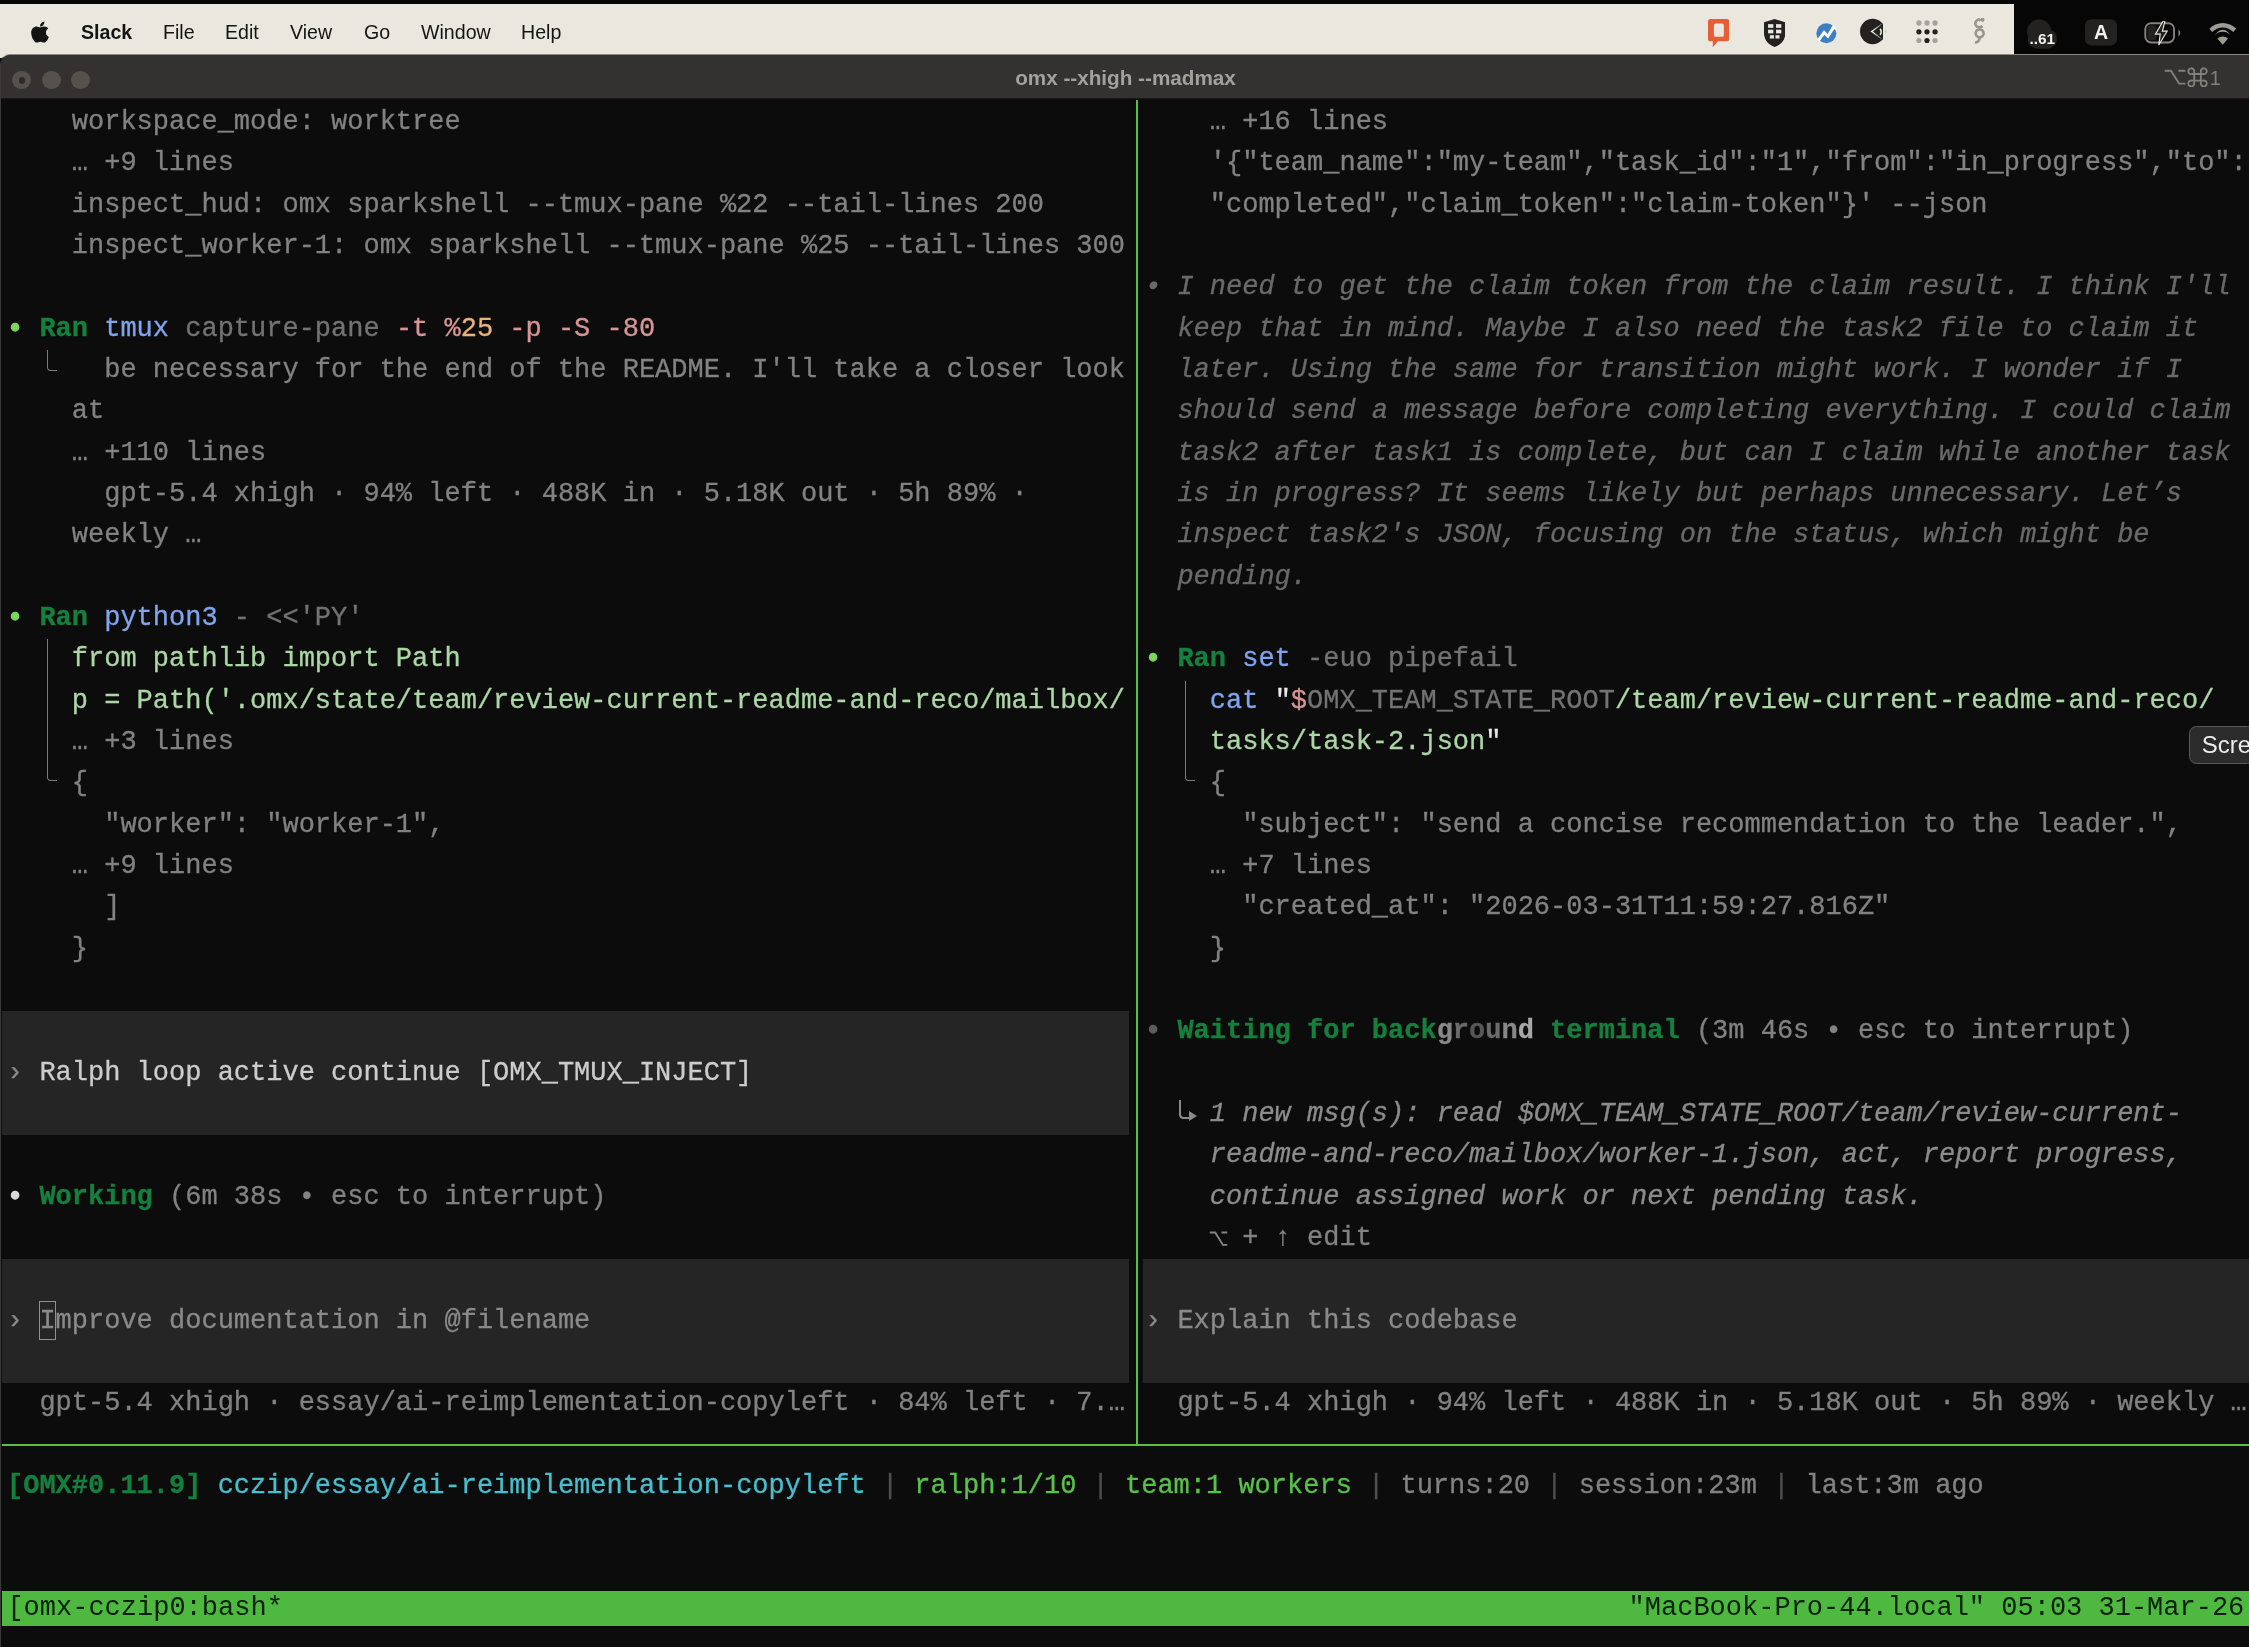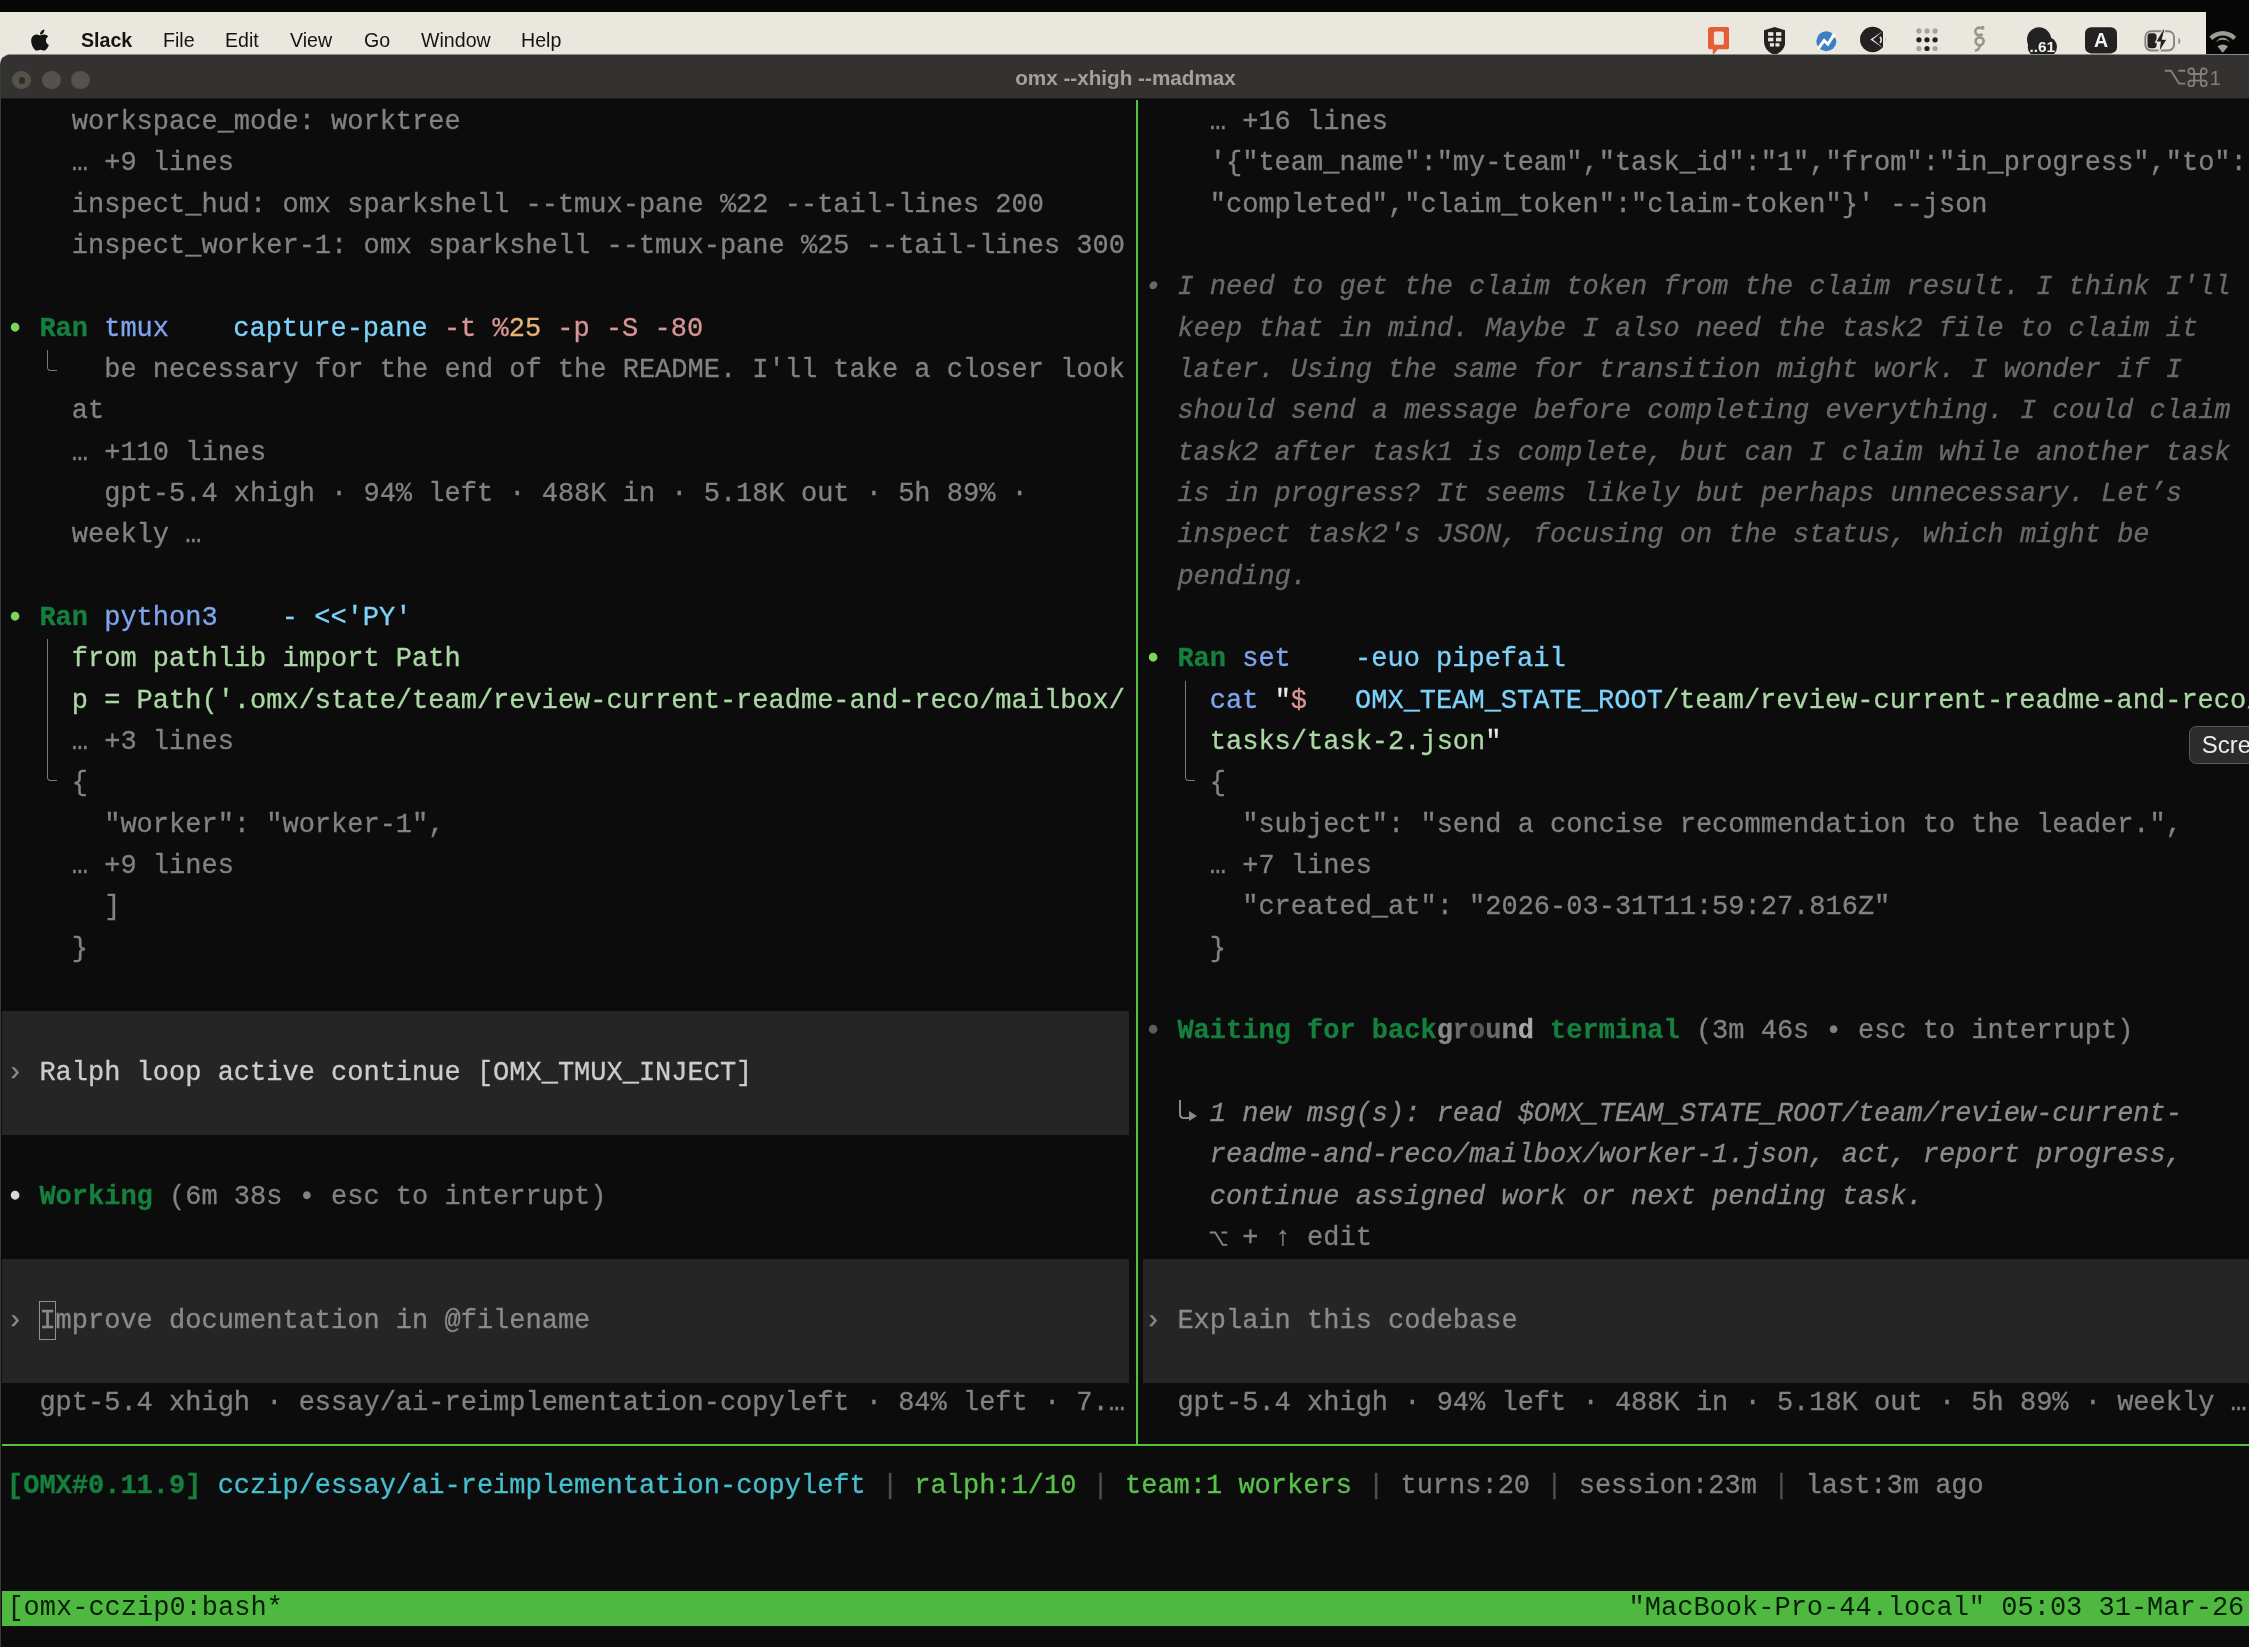--- a/index.html
+++ b/index.html
@@ -1,34 +1,34 @@
 <!DOCTYPE html>
 <html style="font-size:11.8px"><head><meta charset="utf-8">
 <style>
 * { margin:0; padding:0; box-sizing:border-box; }
 html,body { width:2250px; height:1648px; background:#060606; overflow:hidden; }
 body { position:relative; font-family:"Liberation Sans", sans-serif; }
-.menubar { position:absolute; top:12px; left:0; width:2206px; height:54px; background:#eae7de; }
+.menubar { position:absolute; top:4px; left:0; width:2014px; height:54px; background:#eae7de; }
 .mi { position:absolute; top:0; height:54px; line-height:57px; color:#141414; font-size:19.6px; }
 .window { position:absolute; top:54px; left:0px; width:2250px; height:1594px; background:#0c0c0c;
   border-top:1.5px solid #8d8b86; border-left:1.5px solid #3a3a38; border-radius:10.3px 0 0 0; overflow:hidden; }
 .titlebar { position:absolute; top:0; left:0; width:100%; height:44px; background:#343230; border-bottom:0.7px solid #1a1918;}
 .tl { position:absolute; top:15.5px; width:18.5px; height:18.5px; border-radius:50%; background:#55514b; }
 .title { position:absolute; top:0; left:0; width:100%; height:44px; line-height:45px; text-align:center;
   color:#a2a19e; font-size:20.7px; font-weight:bold; }
 .r { position:absolute; height:41px; line-height:41px; font-family:"Liberation Mono", monospace;
   font-size:27px; white-space:pre; overflow:hidden; -webkit-text-stroke:0.3px currentColor; }
 .g { color:#828282; }
 .w { color:#e9e9e9; }
 .wb { color:#15803d; font-weight:bold; }
 .bul { color:#7cd65c; -webkit-text-stroke:1.3px currentColor; }
 .wbul { color:#d9d9d9; -webkit-text-stroke:1.3px currentColor; }
 .dbul { color:#5c5c5c; -webkit-text-stroke:1.3px currentColor; }
 .blu { color:#7fa5ee; }
-.pal { color:#7dd3fc;margin-left:48px; }
+.pal { color:#737373; }
 .sal { color:#d99595; }
 .org { color:#eab377; }
 .grn { color:#abd7a5; }
 .cy { color:#47bfcf; }
 .sg { color:#58c24a; }
 .dsep { color:#4f4f4f; }
 .bt { color:#cccccc; }
 .pr { color:#8a8a8a; }
 .ph { color:#8a8a8a; }
 .thk { color:#6a6a6a; font-style:italic; }

